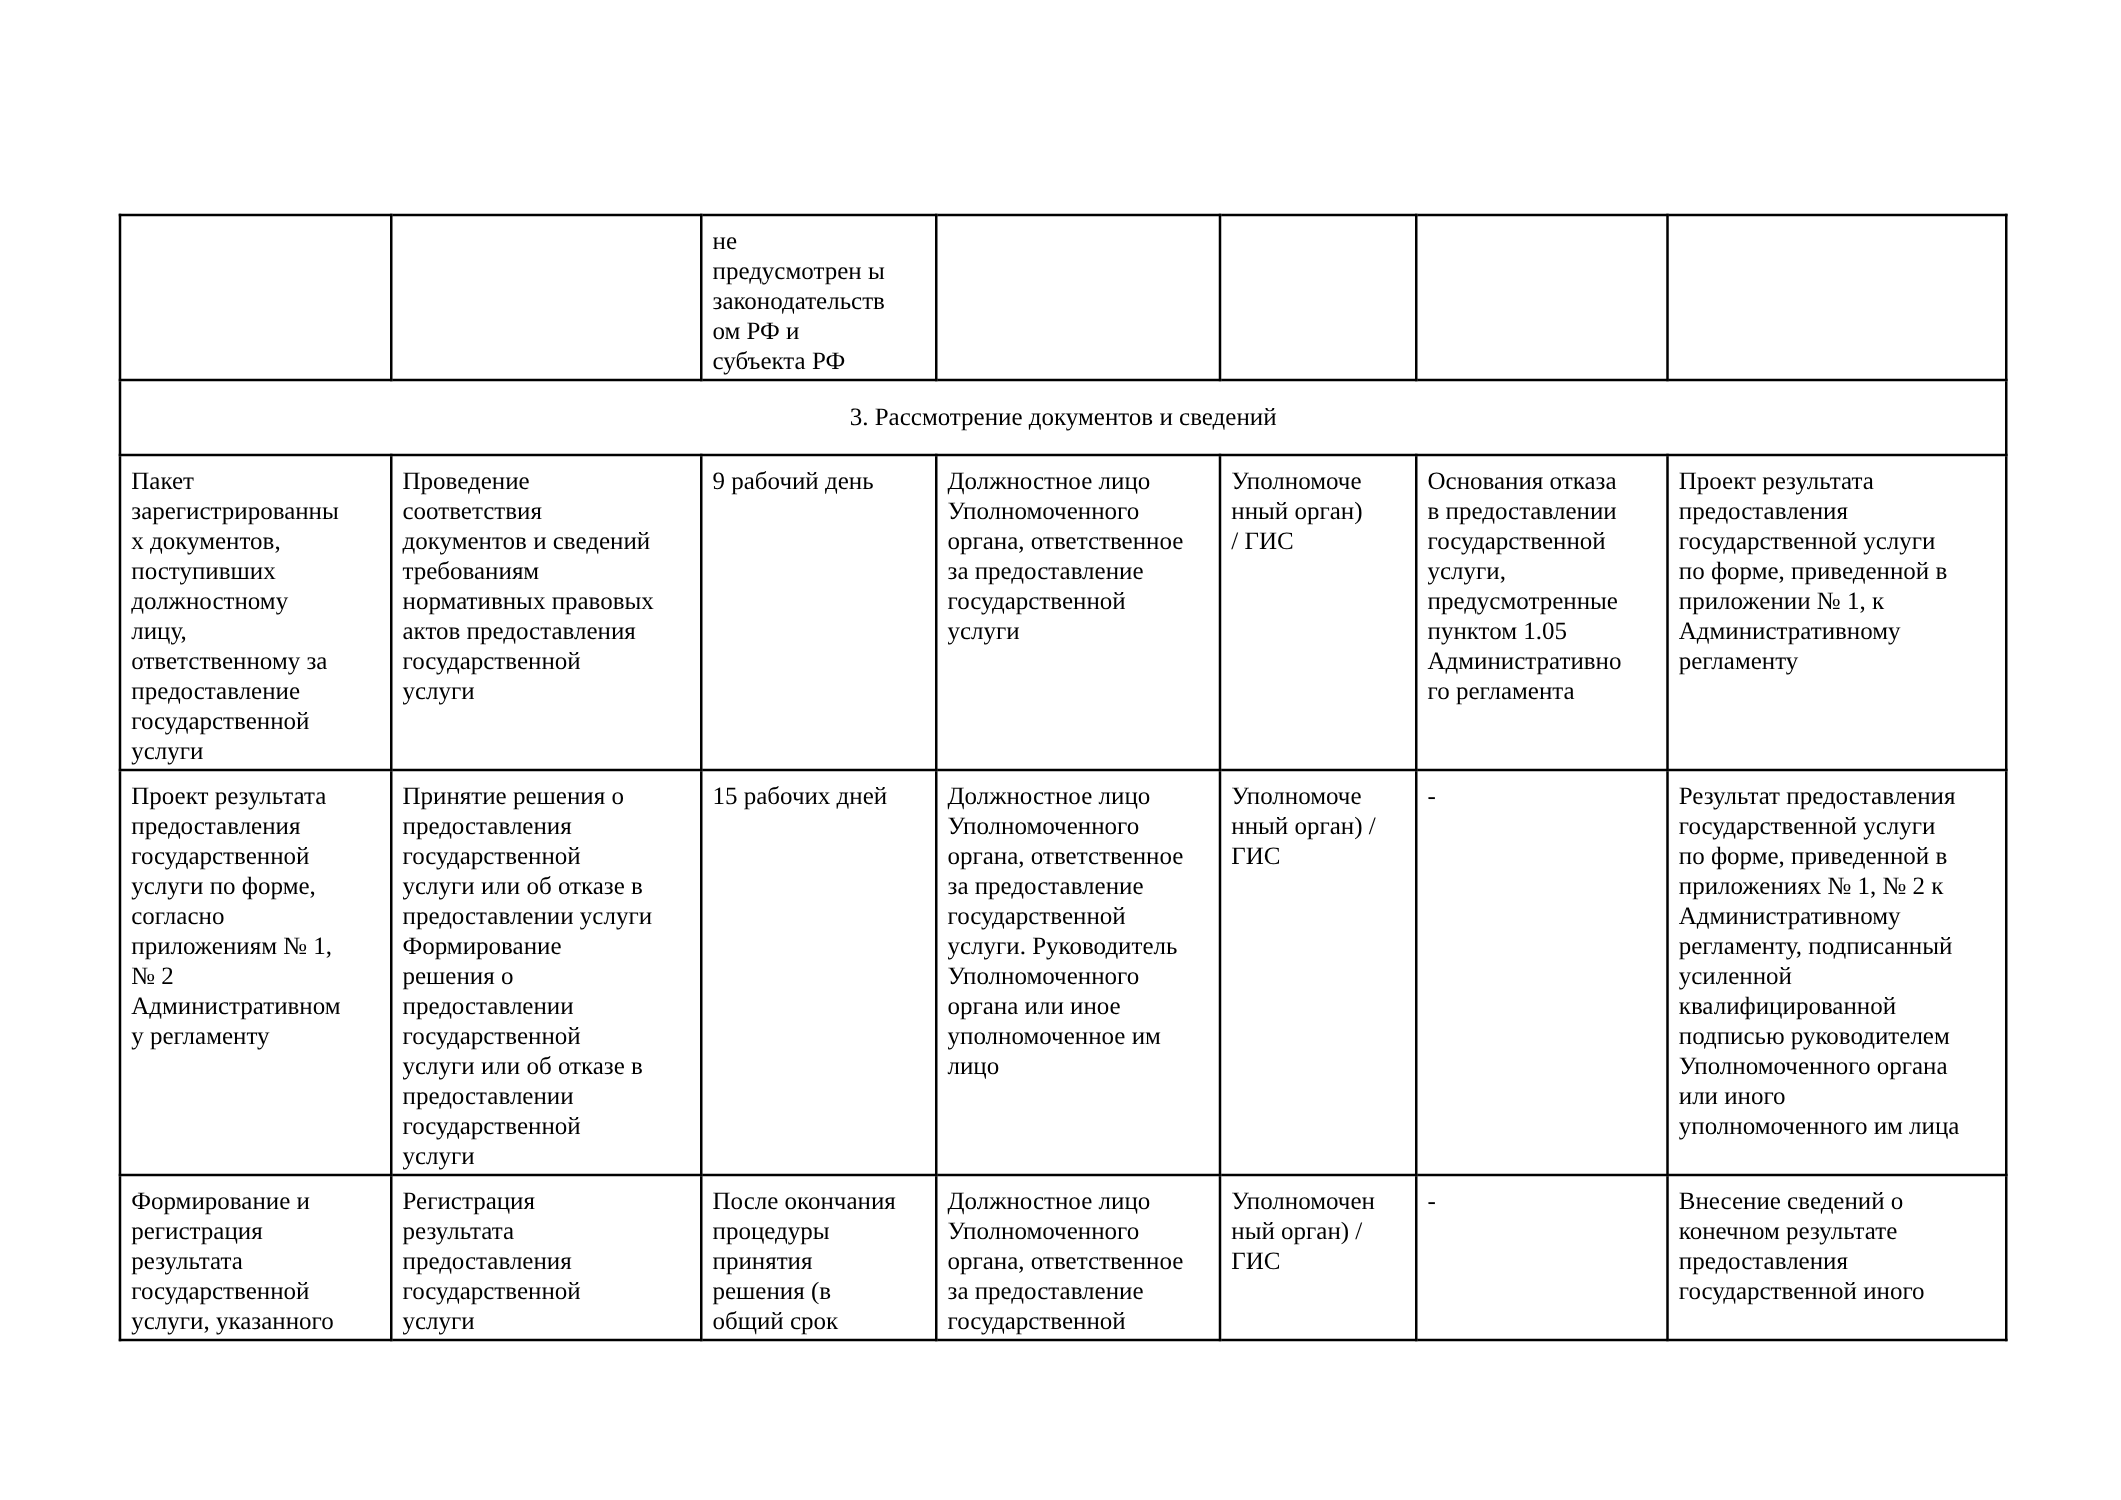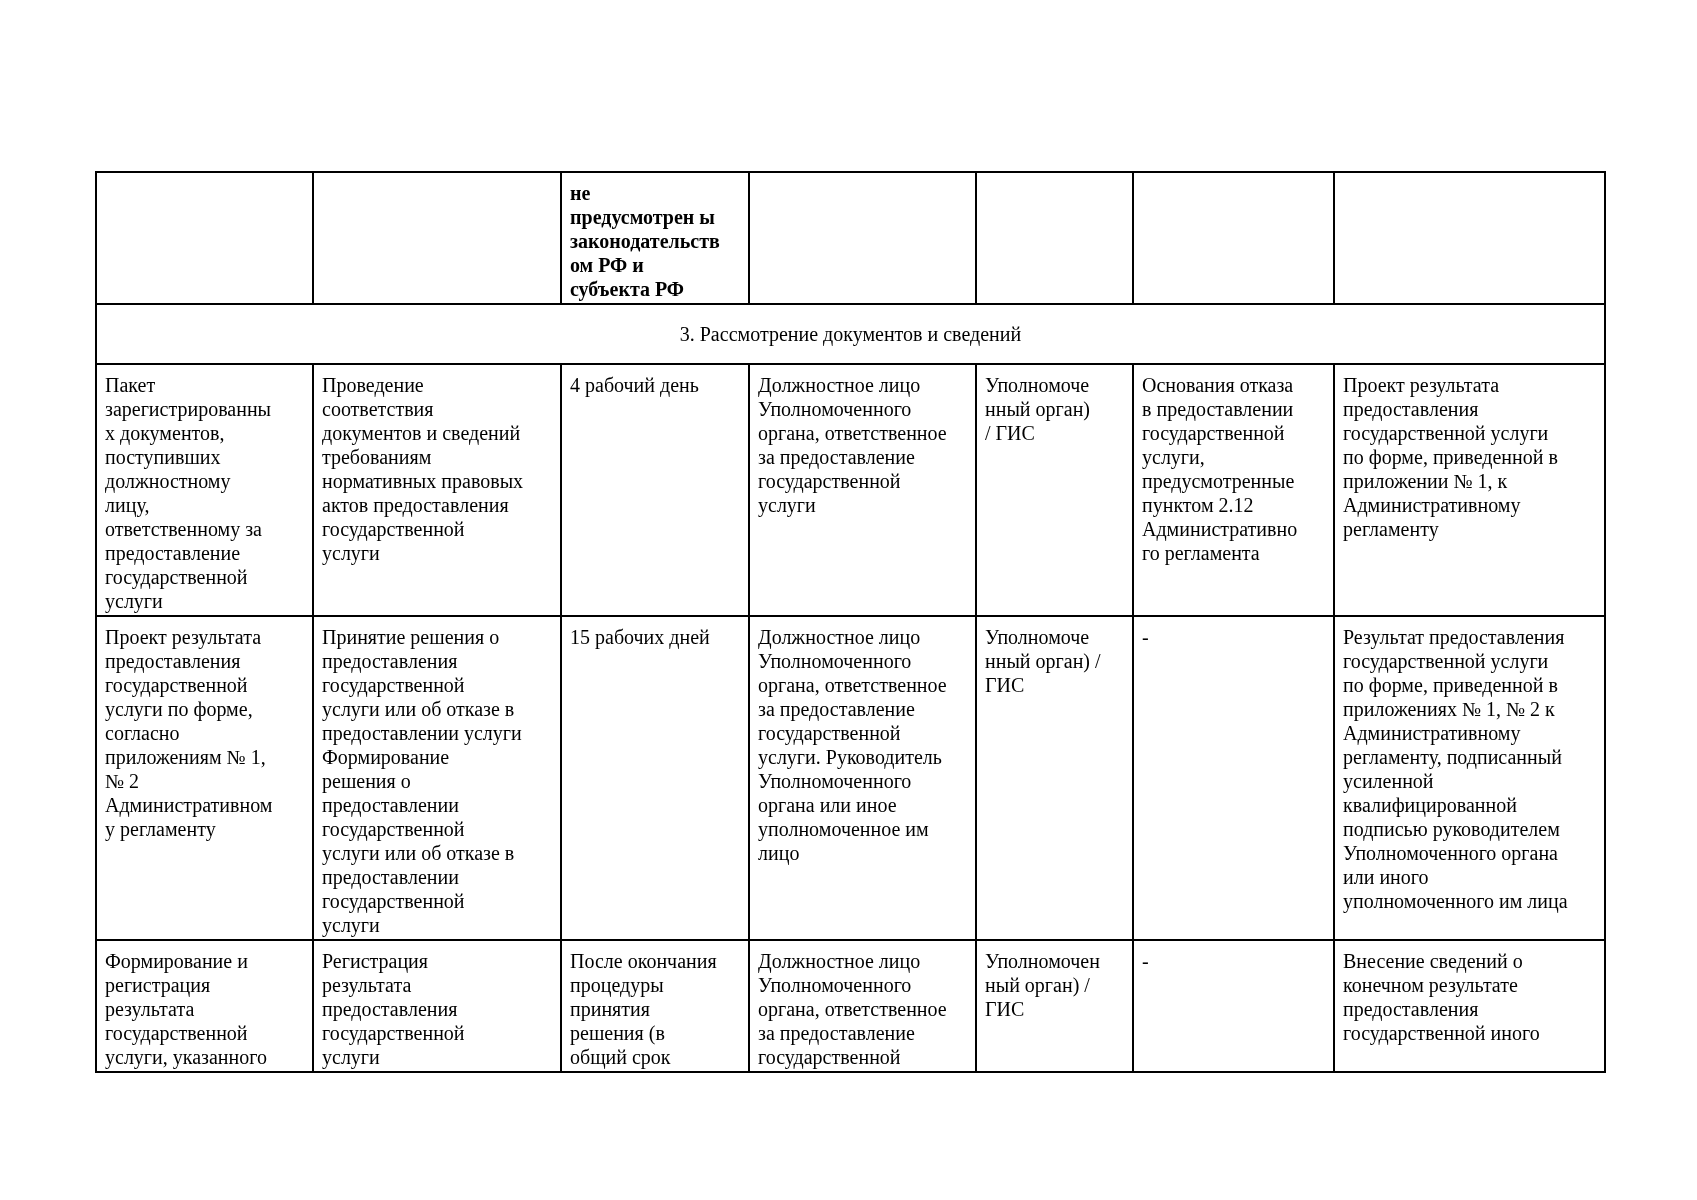--- a/index.html
+++ b/index.html
@@ -32,21 +32,21 @@
     line-height: 24px;
     white-space: pre-line;
     overflow: hidden;
     word-wrap: break-word;
   }
   table.doc-table td.section-header {
     text-align: center;
     white-space: normal;
     padding: 17px 8px;
   }
-  tr.r-cont   { height: 129px; font-weight: bold; }
+  tr.r-cont   { height: 129px; }
   tr.r-hdr    { height: 30px;  }
   tr.r-step3  { height: 250px; padding-left: 48px; }
   tr.r-step4  { height: 322px; }
   tr.r-step5  { height: 130px; }
 </style>
 </head>
 <body>
 
 <div class="page">
   <table class="doc-table">
@@ -88,36 +88,36 @@
 государственной
 услуги</td>
           <td>Проведение
 соответствия
 документов и сведений
 требованиям
 нормативных правовых
 актов предоставления
 государственной
 услуги</td>
-          <td>4 рабочий день</td>
+          <td>9 рабочий день</td>
           <td>Должностное лицо
 Уполномоченного
 органа, ответственное
 за предоставление
 государственной
 услуги</td>
           <td>Уполномоче
 нный орган)
 / ГИС</td>
           <td>Основания отказа
 в предоставлении
 государственной
 услуги,
 предусмотренные
-пунктом 2.12
+пунктом 1.05
 Административно
 го регламента</td>
           <td>Проект результата
 предоставления
 государственной услуги
 по форме, приведенной в
 приложении № 1, к
 Административному
 регламенту</td>
         </tr>

